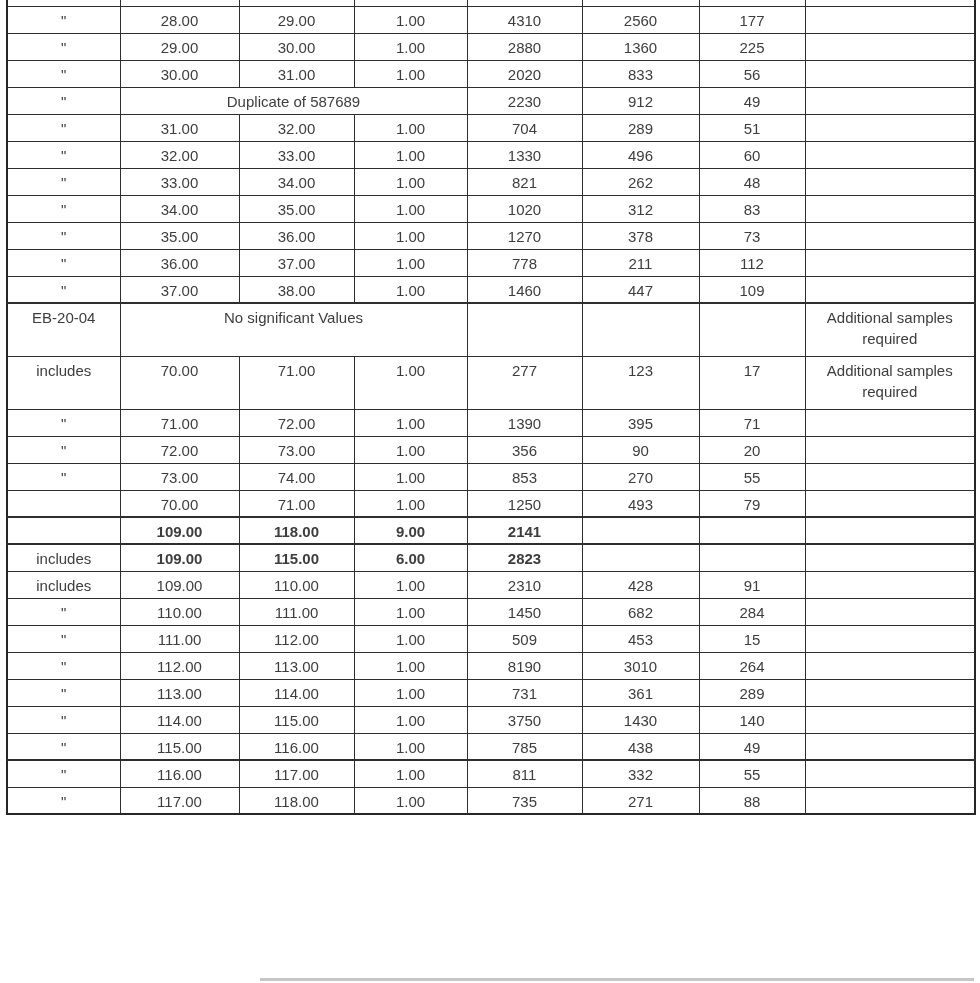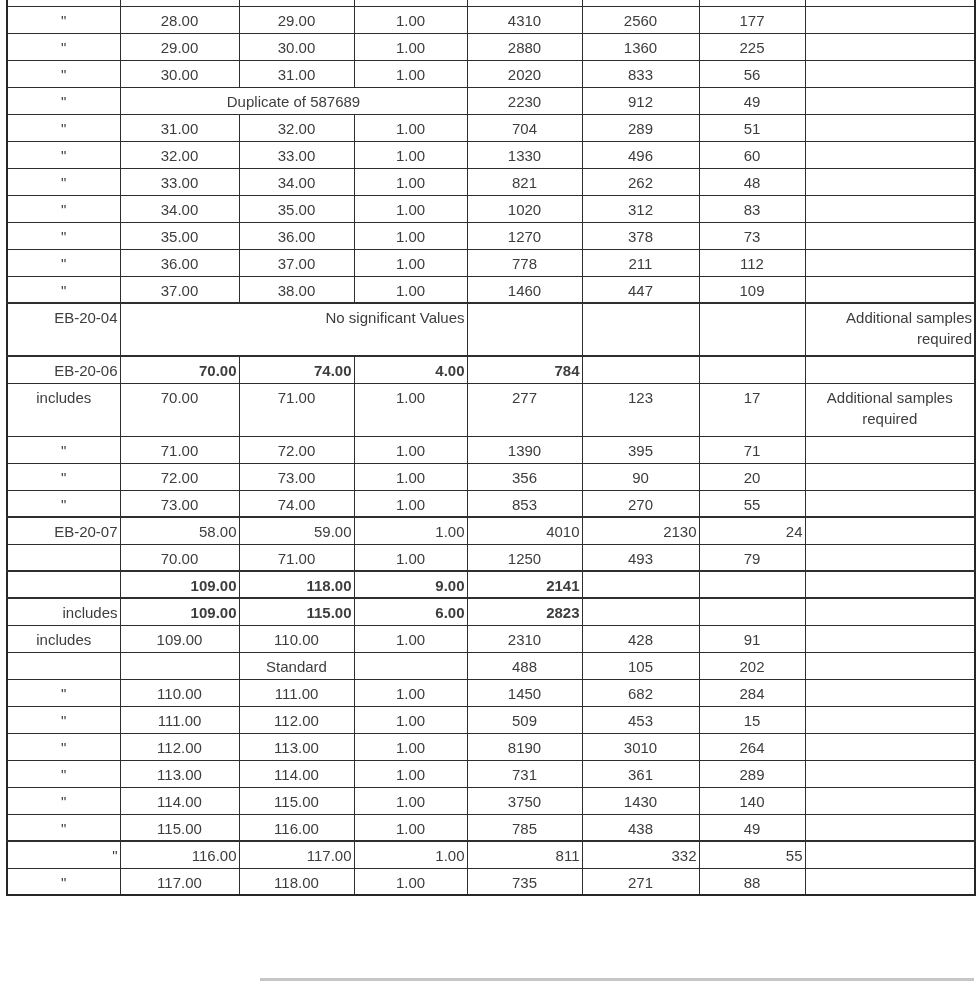--- a/index.html
+++ b/index.html
@@ -34,21 +34,21 @@
     font-size: 15px;
     line-height: 21px;
     color: #3d3d3d;
     overflow: hidden;
     white-space: normal;
   }
   table.assay tr { height: 27px; }
   table.assay tr.tall { height: 53px; }
   table.assay tr.partial { height: 6px; }
   table.assay tr.partial td { border-top: none; padding: 0; }
-  table.assay tr.thick-top td { border-top-width: 2px; text-align: right; }
+  table.assay tr.thick-top td { border-top-width: 2px; }
   table.assay td.bold { font-weight: bold; }
   #bottom-artifact {
     position: absolute;
     left: 260px;
     top: 978px;
     width: 714px;
     height: 3px;
     background: #c6c6c6;
   }
 </style>
@@ -188,30 +188,20 @@
             <td></td>
           </tr>
           <tr class="tall thick-top">
             <td>EB-20-04</td>
             <td colspan="3">No significant Values</td>
             <td></td>
             <td></td>
             <td></td>
             <td>Additional samples required</td>
           </tr>
-          <tr class="thick-top">
-            <td>EB-20-06</td>
-            <td class="bold">70.00</td>
-            <td class="bold">74.00</td>
-            <td class="bold">4.00</td>
-            <td class="bold">784</td>
-            <td></td>
-            <td></td>
-            <td></td>
-          </tr>
           <tr class="tall">
             <td>includes</td>
             <td>70.00</td>
             <td>71.00</td>
             <td>1.00</td>
             <td>277</td>
             <td>123</td>
             <td>17</td>
             <td>Additional samples required</td>
           </tr>
@@ -236,30 +226,20 @@
             <td></td>
           </tr>
           <tr>
             <td>"</td>
             <td>73.00</td>
             <td>74.00</td>
             <td>1.00</td>
             <td>853</td>
             <td>270</td>
             <td>55</td>
-            <td></td>
-          </tr>
-          <tr class="thick-top">
-            <td>EB-20-07</td>
-            <td>58.00</td>
-            <td>59.00</td>
-            <td>1.00</td>
-            <td>4010</td>
-            <td>2130</td>
-            <td>24</td>
             <td></td>
           </tr>
           <tr>
             <td></td>
             <td>70.00</td>
             <td>71.00</td>
             <td>1.00</td>
             <td>1250</td>
             <td>493</td>
             <td>79</td>
@@ -286,30 +266,20 @@
             <td></td>
           </tr>
           <tr>
             <td>includes</td>
             <td>109.00</td>
             <td>110.00</td>
             <td>1.00</td>
             <td>2310</td>
             <td>428</td>
             <td>91</td>
-            <td></td>
-          </tr>
-          <tr>
-            <td></td>
-            <td></td>
-            <td>Standard</td>
-            <td></td>
-            <td>488</td>
-            <td>105</td>
-            <td>202</td>
             <td></td>
           </tr>
           <tr>
             <td>"</td>
             <td>110.00</td>
             <td>111.00</td>
             <td>1.00</td>
             <td>1450</td>
             <td>682</td>
             <td>284</td>

